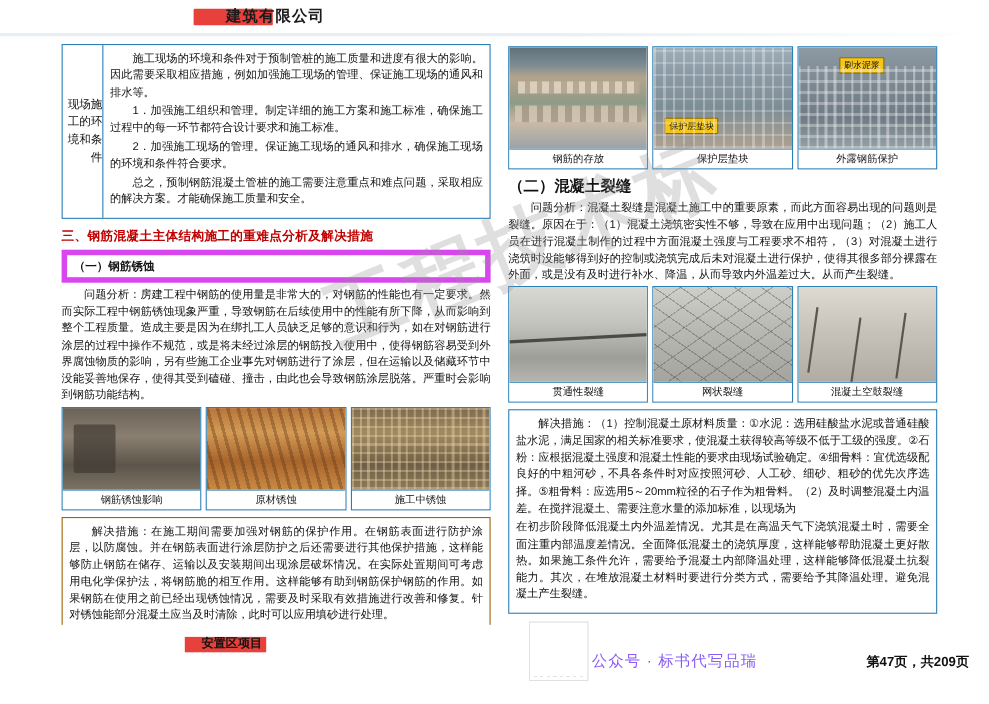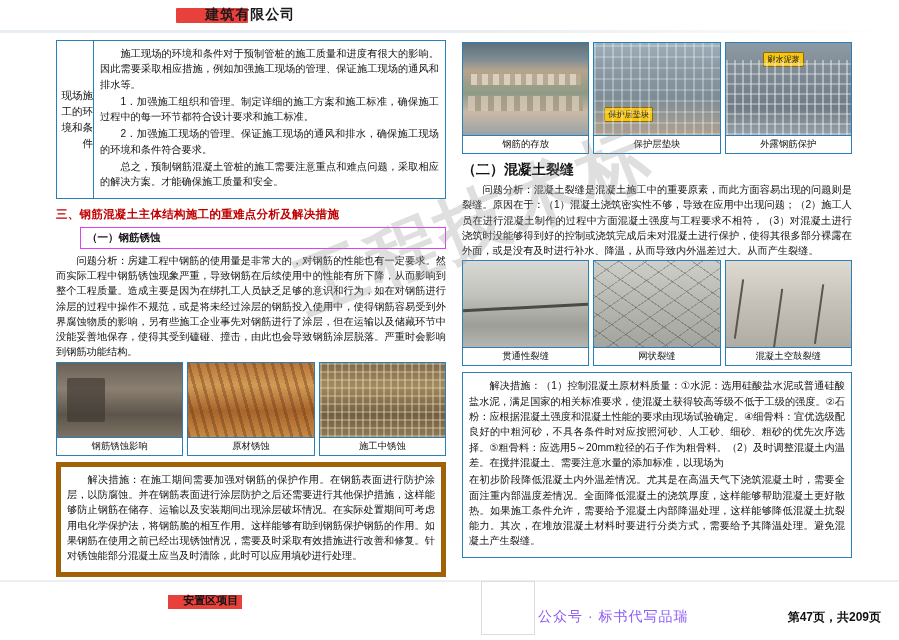--- a/index.html
+++ b/index.html
@@ -65,26 +65,25 @@
     text-indent:2em;
   }
   p.t.noind{text-indent:0;}
 
   .sec-title{
     font-size:11.5px;font-weight:bold;color:#c00000;
     margin:8px 0 5px 0;
     letter-spacing:.3px;
   }
   .subhead-box{
-    border:1px solid #d946ef;
+    border:5px solid #d946ef;
     background:#fff;
     padding:3px 6px;
     font-size:10.5px;font-weight:bold;color:#111;
     margin-bottom:4px;
-    margin-left:24px;
   }
   .subhead-plain{
     font-size:14px;font-weight:bold;color:#111;
     margin:4px 0 3px 0;
   }
 
   
   .imgrow{
     display:flex;gap:4px;margin-top:2px;
   }
@@ -161,21 +160,21 @@
     position:absolute;left:285px;top:175px;
     font-size:72px;font-weight:bold;
     color:rgba(150,150,150,.30);
     transform:rotate(-22deg);
     white-space:nowrap;
     pointer-events:none;
     letter-spacing:4px;
   }
   
   .footer{
-    position:absolute;left:0;bottom:0;width:899px;height:56px;
+    position:absolute;left:0;bottom:16px;width:899px;height:56px;
     background:#fff;
   }
   .foot-doc{
     position:absolute;left:168px;bottom:32px;
     font-size:11px;color:#111;font-weight:bold;
   }
   .foot-redact{
     position:absolute;left:168px;bottom:31px;width:74px;height:14px;background:#e8413c;
   }
   .foot-qr{
@@ -237,21 +236,21 @@
       <div class="imgcell">
         <span class="ph p-corr2"></span>
         <div class="cap">原材锈蚀</div>
       </div>
       <div class="imgcell">
         <span class="ph p-corr3"></span>
         <div class="cap">施工中锈蚀</div>
       </div>
     </div>
 
-    <div class="tbl" style="margin-top:6px;border:5px solid #a16207;">
+    <div class="tbl" style="margin-top:6px;border:1px solid #a16207;">
       <div class="rowbody">
         <p class="t"><span>解决措施：</span><span>在施工期间需要加强对钢筋的保护作用。在钢筋表面进行防护涂层，以防腐蚀。并在钢筋表面进行涂层防护之后还需要进行其他保护措施，这样能够防止钢筋在储存、运输以及安装期间出现涂层破坏情况。在实际处置期间可考虑用电化学保护法，将钢筋脆的相互作用。这样能够有助到钢筋保护钢筋的作用。如果钢筋在使用之前已经出现锈蚀情况，需要及时采取有效措施进行改善和修复。针对锈蚀能部分混凝土应当及时清除，此时可以应用填砂进行处理。</span></p>
       </div>
     </div>
 
   </div>
 
   <div class="col col-right">
 
     <div class="imgrow tall">

